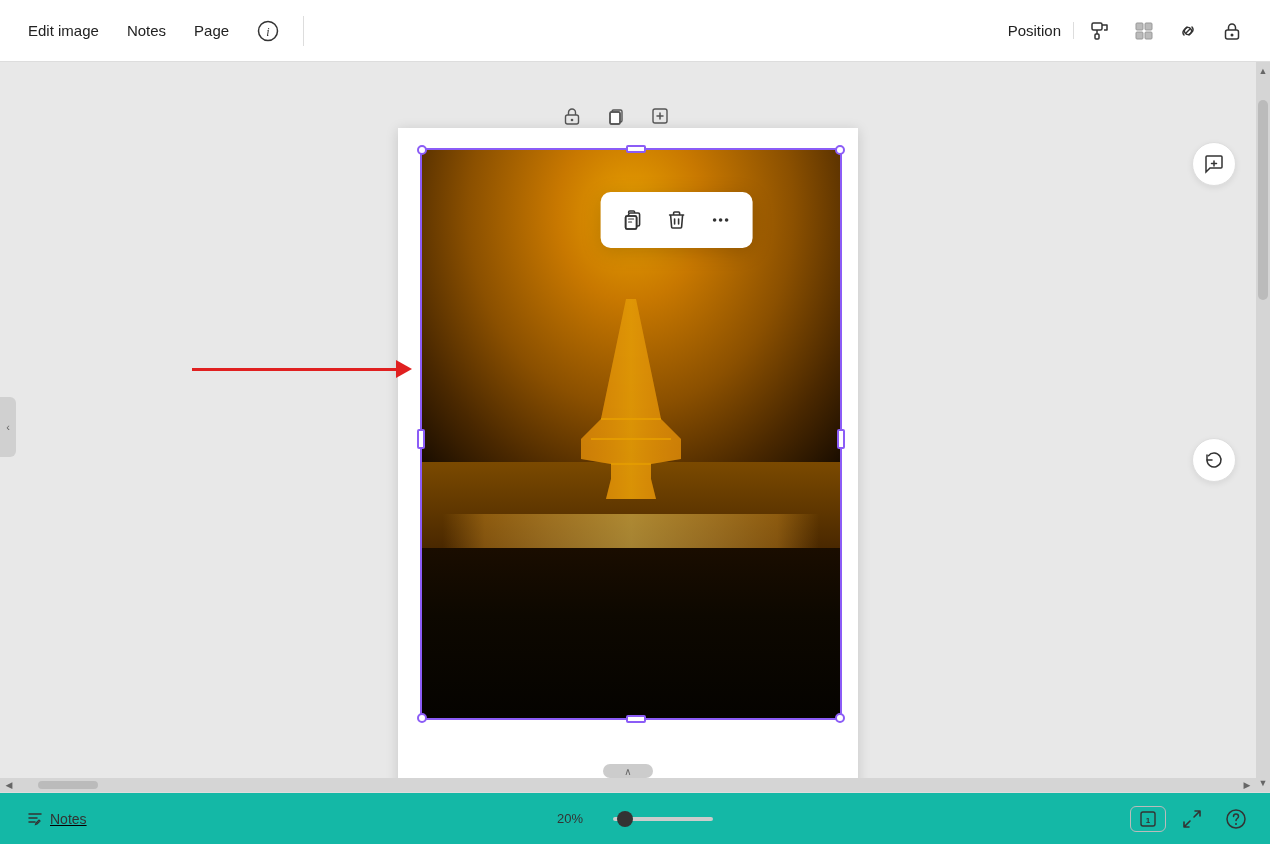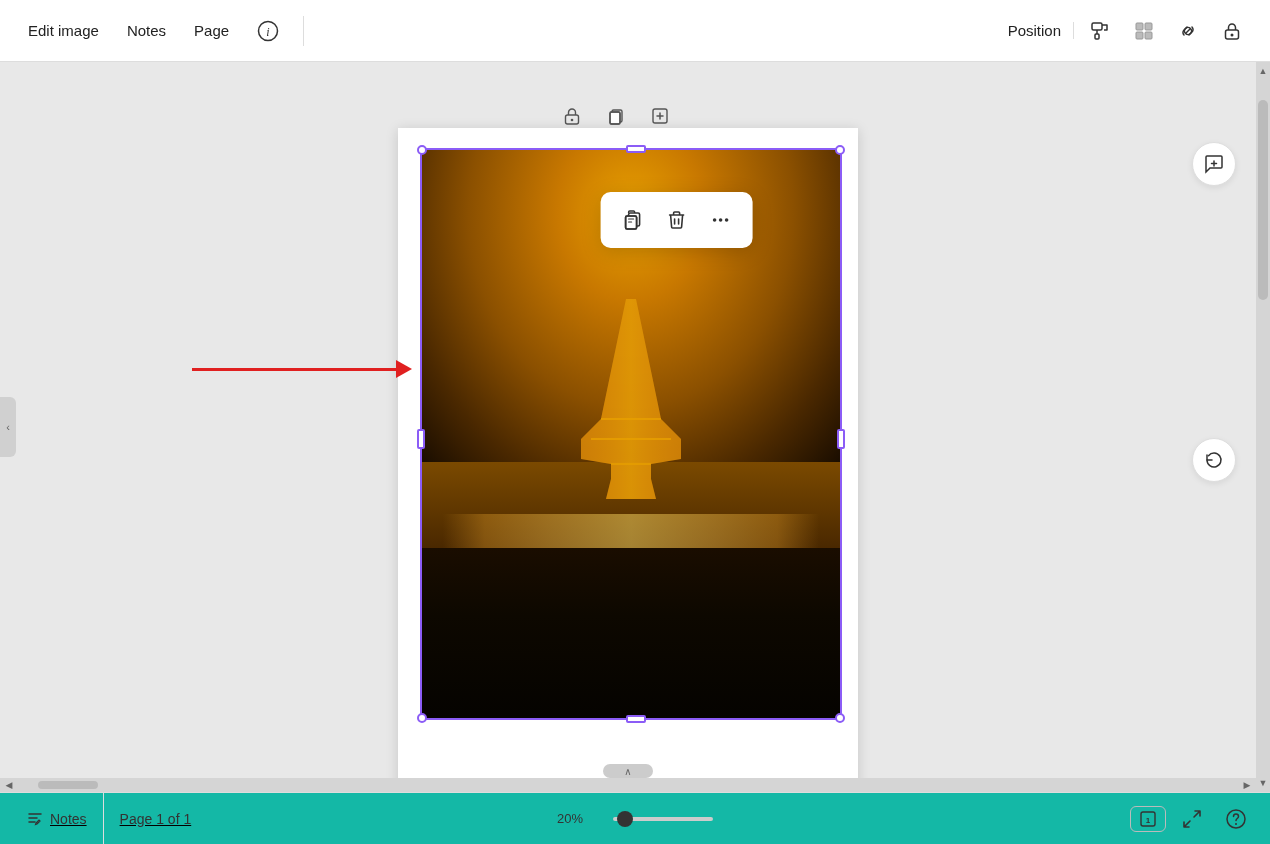--- a/index.html
+++ b/index.html
@@ -659,21 +659,20 @@
 
 <div class="status-bar">
   <div class="status-left">
     <button class="status-notes-btn">
       <svg width="18" height="18" viewBox="0 0 18 18" fill="none" xmlns="http://www.w3.org/2000/svg">
         <path d="M3 4h12M3 8h8M3 12h6" stroke="#333" stroke-width="1.5" stroke-linecap="round"></path>
         <path d="M14 11l-3 3-1.5 0.5 0.5-1.5 3-3 1 1z" stroke="#333" stroke-width="1.2" fill="none"></path>
       </svg>
       <span>Notes</span>
     </button>
-    <div class="status-page">Page 1 of 1</div>
   </div>
 
   <div class="status-center">
     <span class="zoom-label">20%</span>
     <input type="range" class="zoom-slider" min="10" max="200" value="20" style="">
   </div>
 
   <div class="status-right">
     <button class="status-icon-btn">
       <div class="page-num-box">

